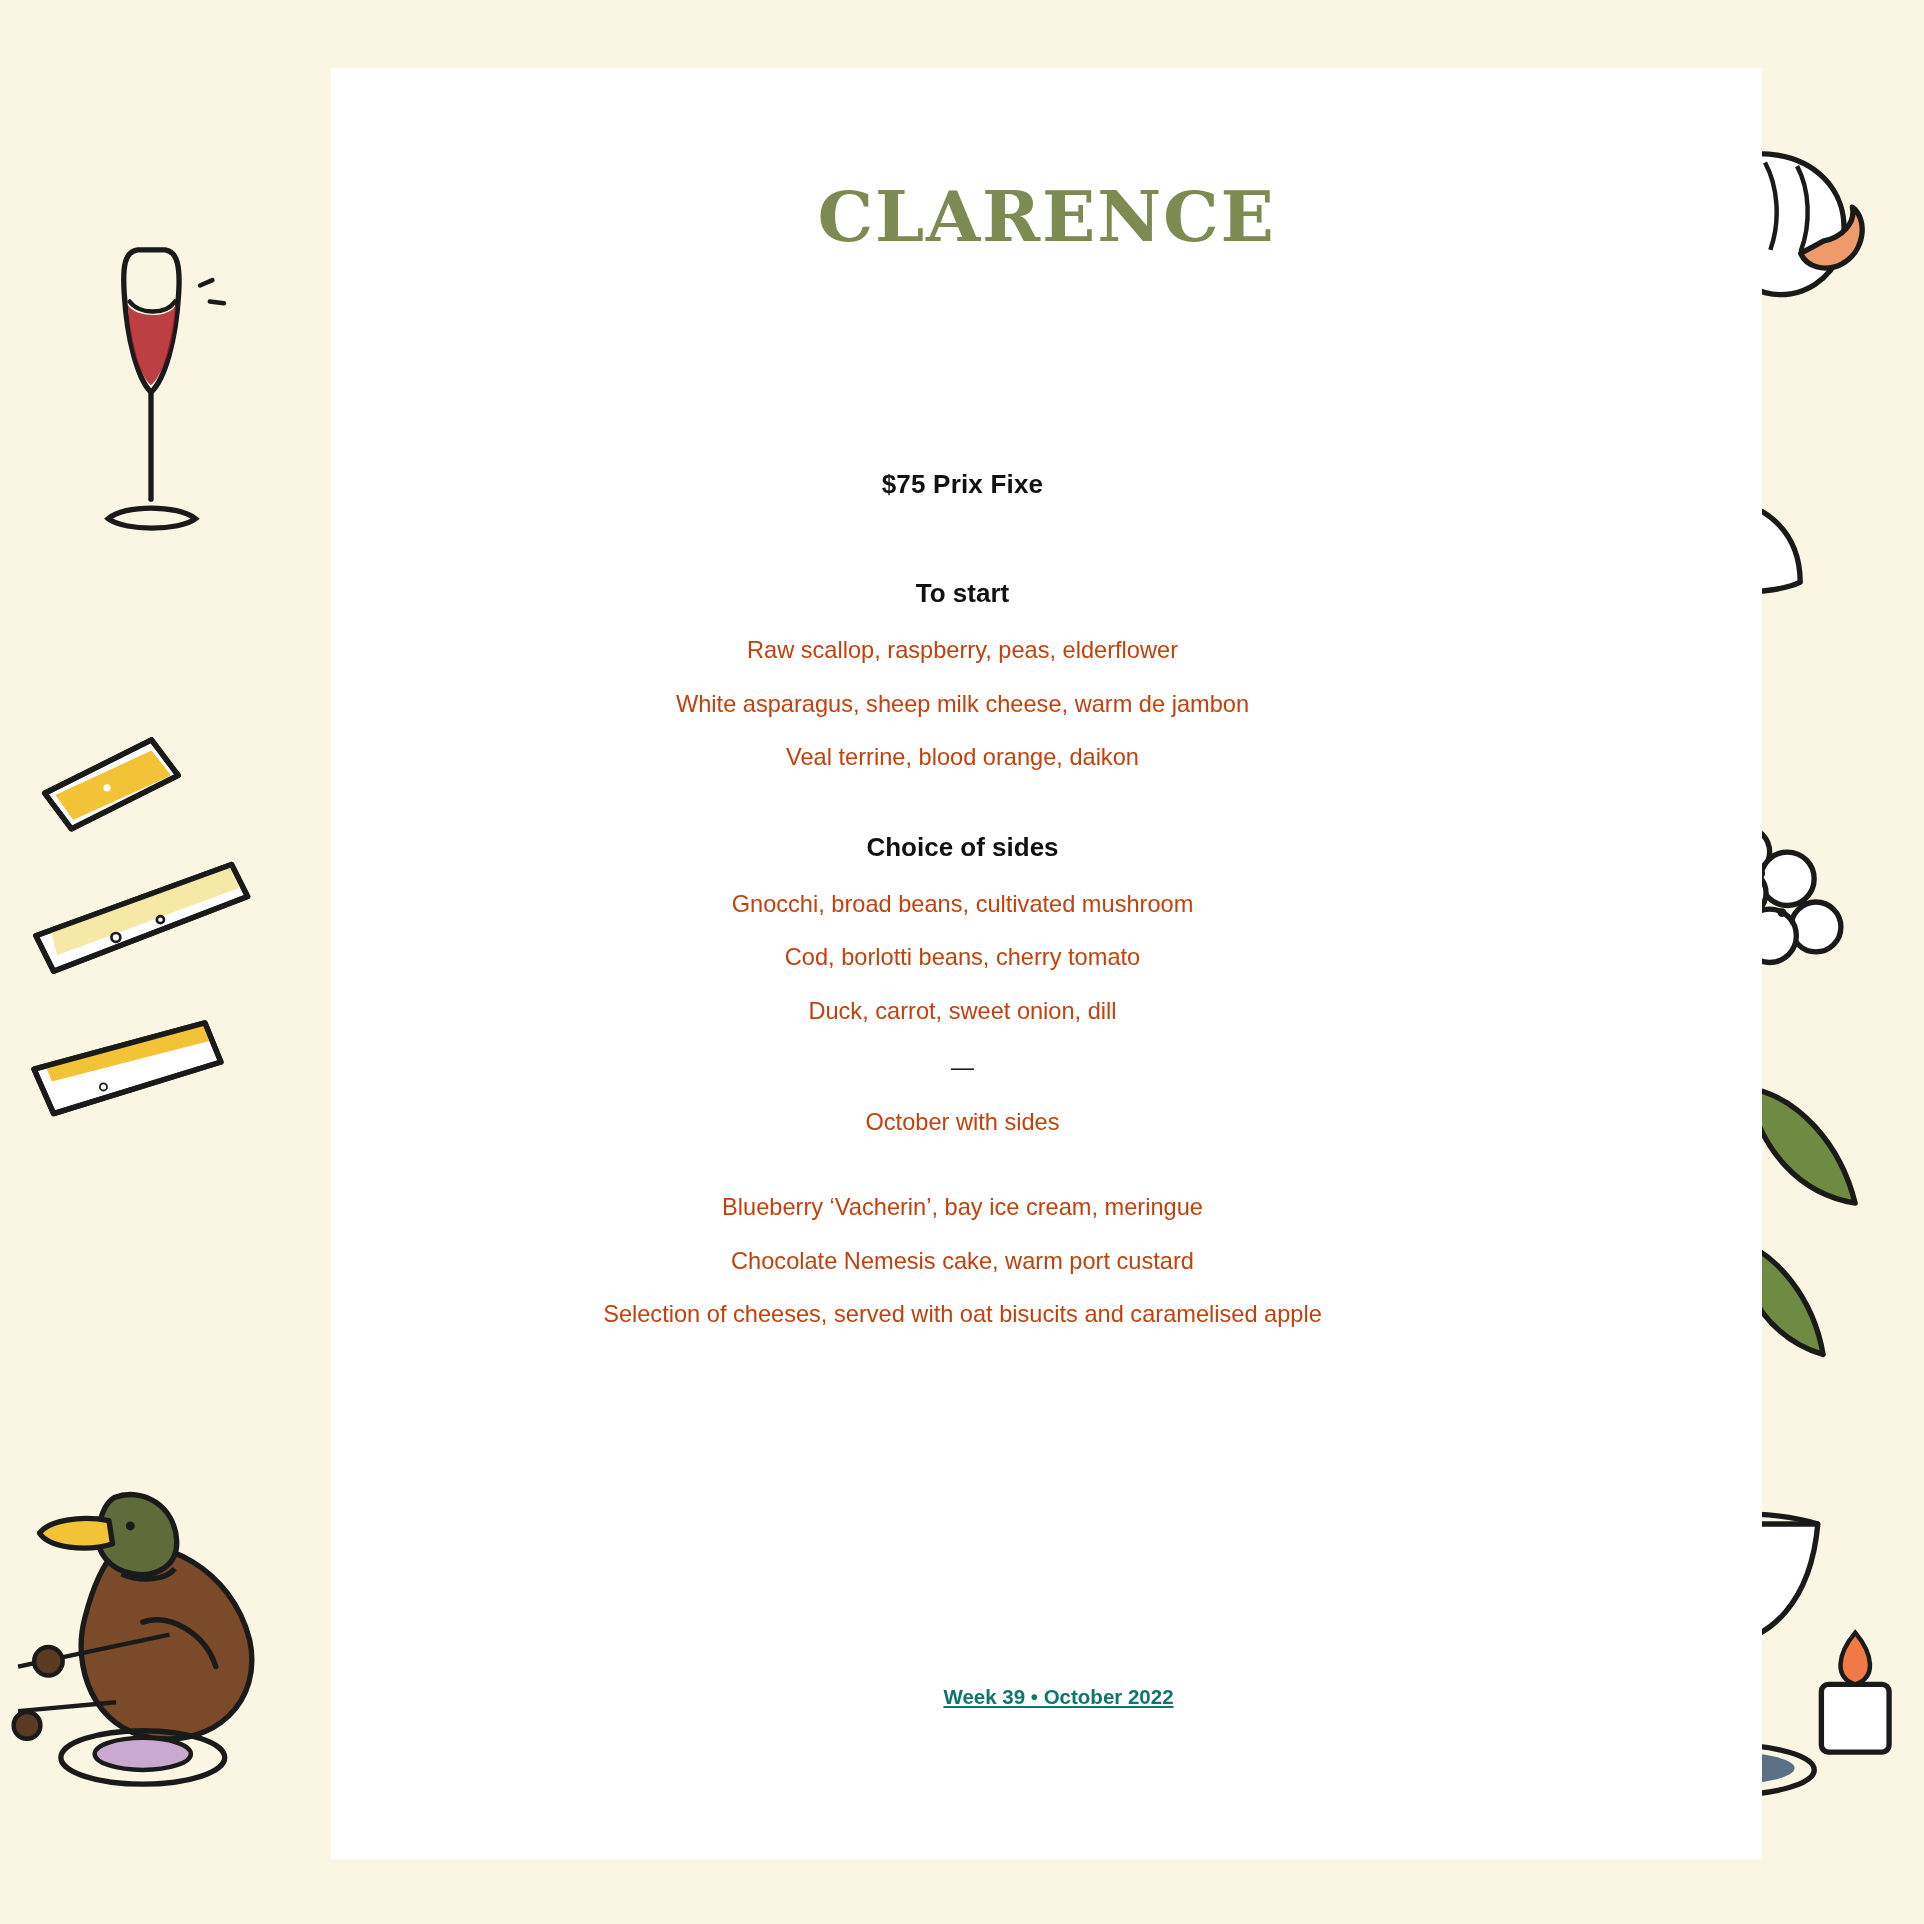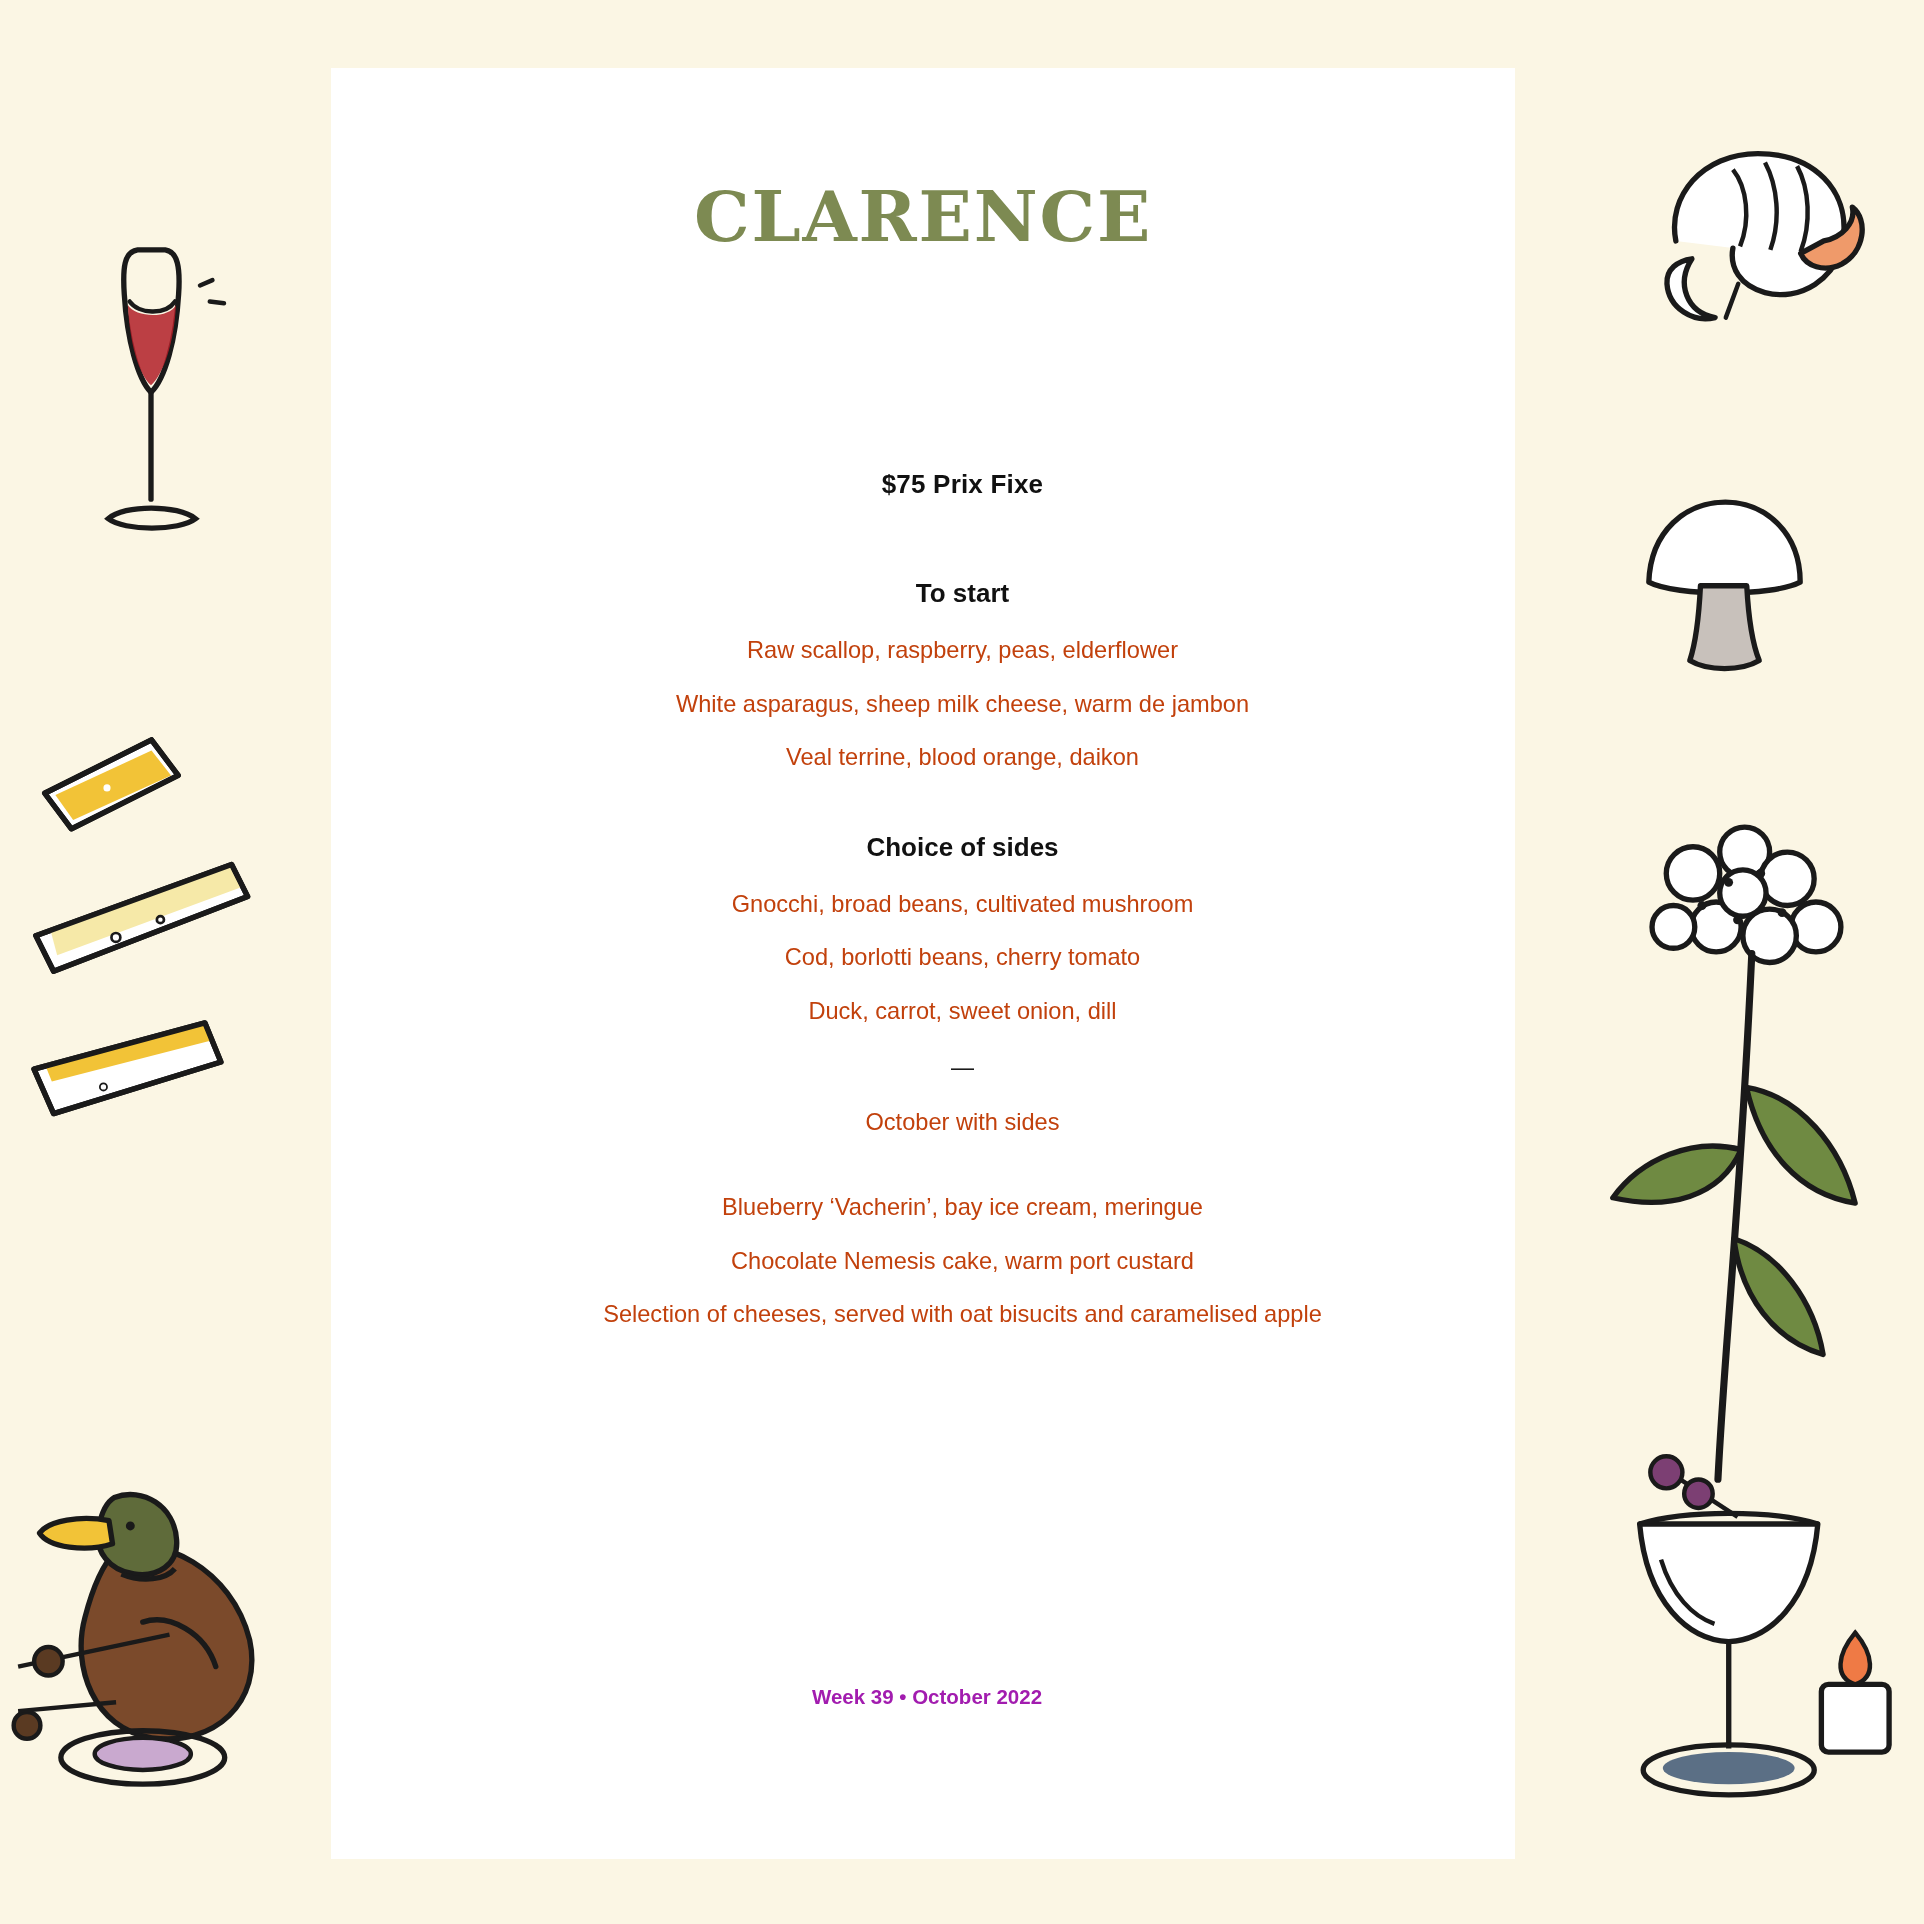--- a/index.html
+++ b/index.html
@@ -13,21 +13,21 @@
     font-family: "Liberation Sans", sans-serif;
     overflow: hidden;
     position: relative;
   }
 
   
   .menu-card {
     position: absolute;
     left: 331px;
     top: 68px;
-    width: 1184px;
+    width: 1431px;
     height: 1791px;
     background: #ffffff;
     box-sizing: border-box;
   }
 
   .brand {
     position: absolute;
     top: 107px;
     left: 0;
     width: 100%;
@@ -76,26 +76,27 @@
 
   .divider-dash {
     font-size: 23px;
     margin: 0 0 30px 0;
     color: #1a1a1a;
   }
 
   .footer-note {
     position: absolute;
     bottom: 150px;
-    left: 4px;
+    left: 12px;
     width: 100%;
     text-align: center;
     font-size: 20.5px;
     font-weight: bold;
-    color: #a21caf;
+    color: #0f766e;
+    text-decoration: underline;
   }
 
   
   .deco {
     position: absolute;
   }
   .deco svg { display: block; }
 </style>
 </head>
 <body>

